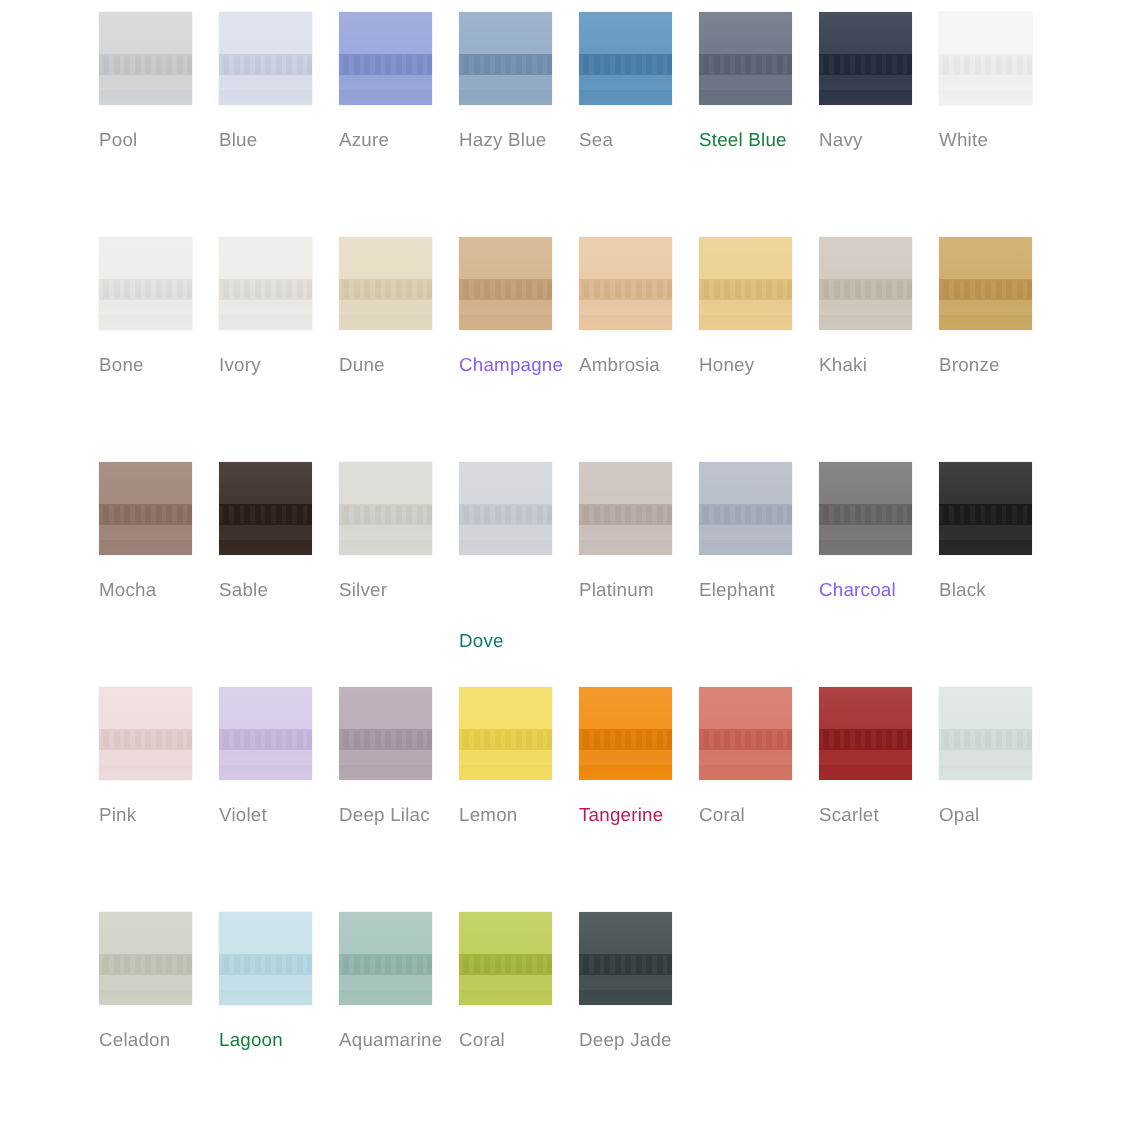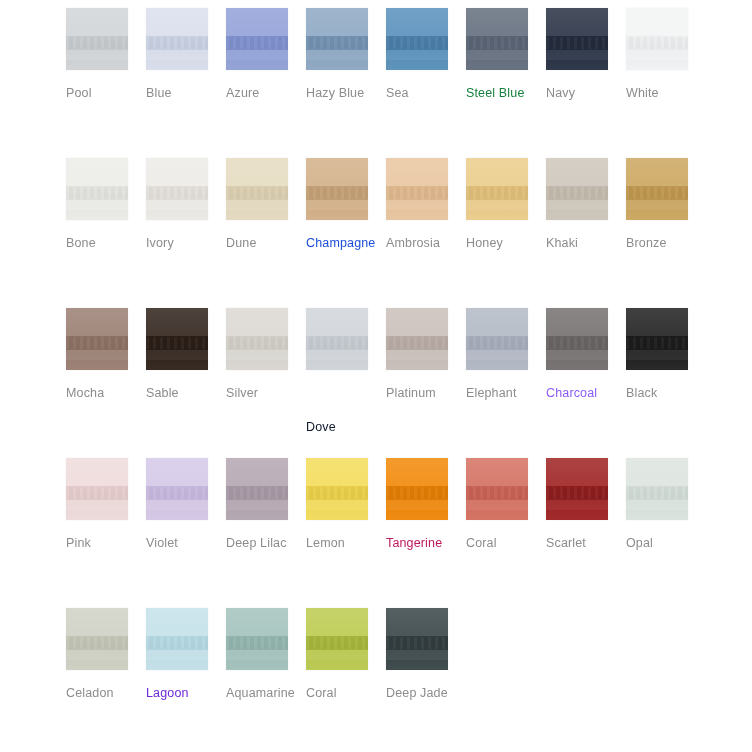--- a/index.html
+++ b/index.html
@@ -225,21 +225,21 @@
       </div>
       <div class="swatch-cell">
         <div class="swatch-chip" style="background: rgb(212, 178, 138);">
           <div class="band band-top"></div>
           <div class="band band-mid" style="background: rgb(196, 160, 118);"></div>
           <div class="band band-low"></div>
           <div class="band band-bottom"></div>
           <div class="weave"></div>
           <div class="sheen"></div>
         </div>
-        <div class="swatch-label" style="color: #1d4ed8;">Champagne</div>
+        <div class="swatch-label" style="color: #8b5cf6;">Champagne</div>
       </div>
       <div class="swatch-cell">
         <div class="swatch-chip" style="background: rgb(234, 199, 161);">
           <div class="band band-top"></div>
           <div class="band band-mid" style="background: rgb(223, 184, 142);"></div>
           <div class="band band-low"></div>
           <div class="band band-bottom"></div>
           <div class="weave"></div>
           <div class="sheen"></div>
         </div>
@@ -315,21 +315,21 @@
       </div>
       <div class="swatch-cell">
         <div class="swatch-chip" style="background: rgb(210, 214, 219);">
           <div class="band band-top"></div>
           <div class="band band-mid" style="background: rgb(198, 203, 209);"></div>
           <div class="band band-low"></div>
           <div class="band band-bottom"></div>
           <div class="weave"></div>
           <div class="sheen"></div>
         </div>
-        <div class="swatch-label" style="color: #0f172a; margin-top: 47px;">Dove</div>
+        <div class="swatch-label" style="color: #0f766e; margin-top: 47px;">Dove</div>
       </div>
       <div class="swatch-cell">
         <div class="swatch-chip" style="background: rgb(203, 193, 188);">
           <div class="band band-top"></div>
           <div class="band band-mid" style="background: rgb(185, 172, 166);"></div>
           <div class="band band-low"></div>
           <div class="band band-bottom"></div>
           <div class="weave"></div>
           <div class="sheen"></div>
         </div>
@@ -473,21 +473,21 @@
       </div>
       <div class="swatch-cell">
         <div class="swatch-chip" style="background: rgb(197, 226, 234);">
           <div class="band band-top"></div>
           <div class="band band-mid" style="background: rgb(180, 216, 226);"></div>
           <div class="band band-low"></div>
           <div class="band band-bottom"></div>
           <div class="weave"></div>
           <div class="sheen"></div>
         </div>
-        <div class="swatch-label" style="color: #6d28d9;">Lagoon</div>
+        <div class="swatch-label" style="color: #15803d;">Lagoon</div>
       </div>
       <div class="swatch-cell">
         <div class="swatch-chip" style="background: rgb(165, 195, 189);">
           <div class="band band-top"></div>
           <div class="band band-mid" style="background: rgb(147, 181, 174);"></div>
           <div class="band band-low"></div>
           <div class="band band-bottom"></div>
           <div class="weave"></div>
           <div class="sheen"></div>
         </div>

